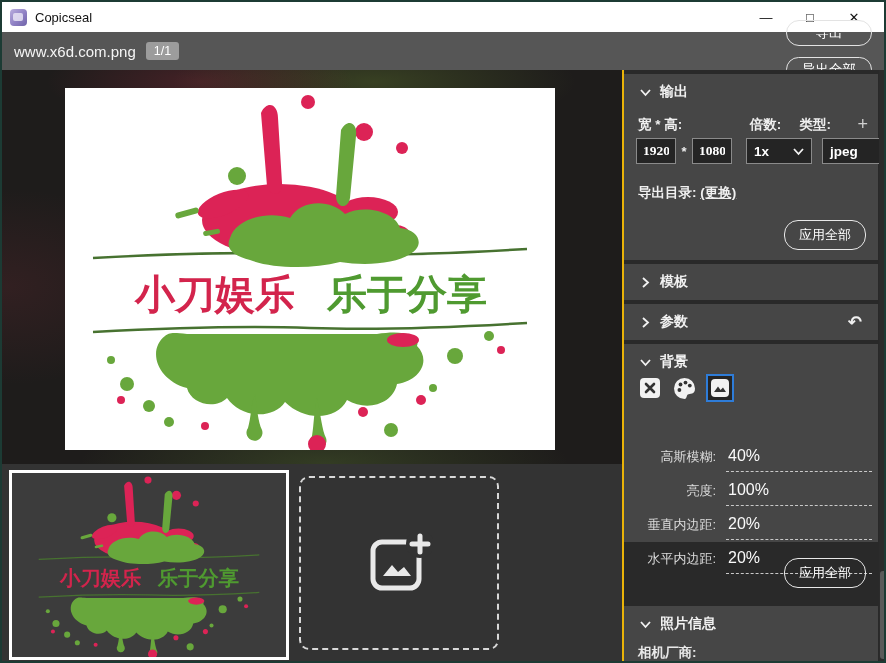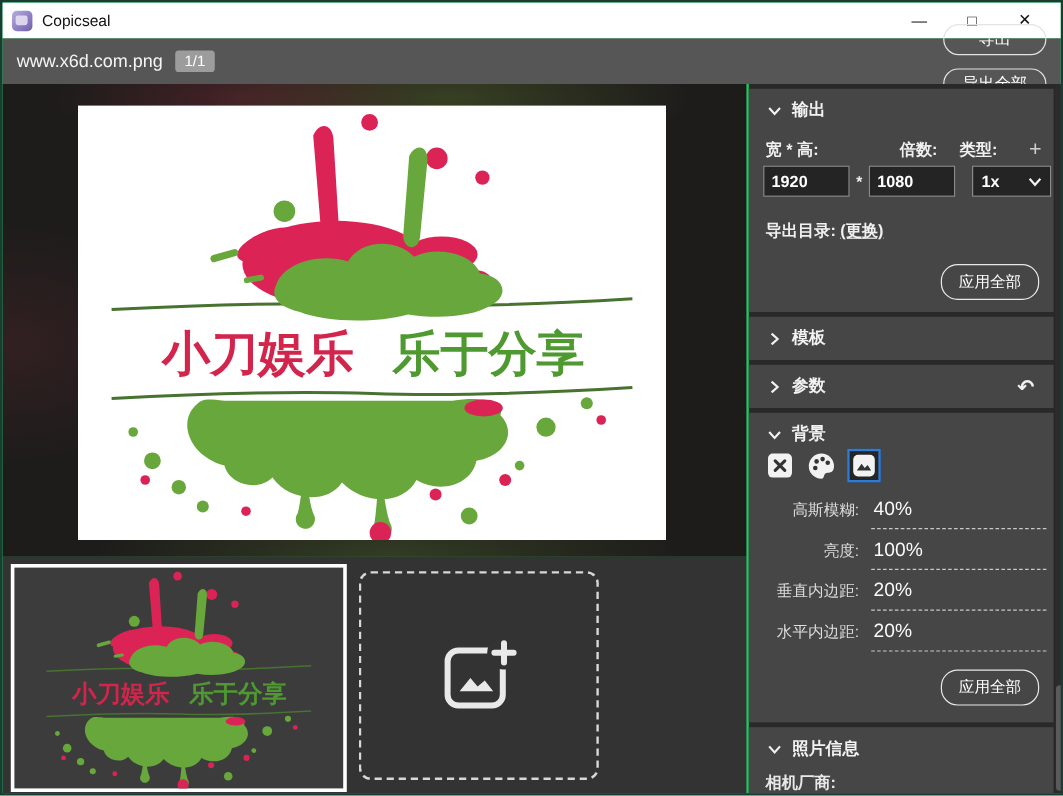--- a/index.html
+++ b/index.html
@@ -1,17 +1,17 @@
 <!DOCTYPE html>
 <html><head>
 <meta charset="utf-8">
 <style>
   * { margin:0; padding:0; box-sizing:border-box; }
   html,body { width:886px; height:663px; font-family:"Liberation Sans","DejaVu Sans",sans-serif; }
-  .window { position:relative; width:886px; height:663px; background:#22c55e; overflow:hidden;
+  .window { position:relative; width:886px; height:663px; background:#eab308; overflow:hidden;
             border:2px solid #1c3b34; }
   
   .titlebar { position:absolute; left:0; top:0; right:0; height:30px; background:#ffffff;
               display:flex; align-items:center; padding:0 8px; }
   .app-icon { width:17px; height:17px; border-radius:4px; margin-right:8px;
               background:linear-gradient(135deg,#b9aede 0%,#8f80c4 55%,#6f63a8 100%);
               position:relative; }
   .app-icon::after { content:""; position:absolute; left:3px; top:4px; width:10px; height:8px;
               background:#e8e4f5; border-radius:2px; opacity:.85; }
   .app-title { font-size:13px; color:#111; }
@@ -50,52 +50,52 @@
   
   .sidebar { position:absolute; left:622px; top:68px; width:264px; bottom:0; background:#292929; }
   .panel { position:absolute; left:0; width:254px; background:#464646; color:#eee; }
   .panel-head { display:flex; align-items:center; gap:9px; padding:0 16px; height:36px;
                 font-size:14px; font-weight:700; color:#f2f2f2; cursor:pointer; }
   .chev { width:11px; height:11px; flex:0 0 auto; }
   .chev svg { display:block; }
   .p-output { top:4px; height:186px; }
   .p-template { top:194px; height:36px; }
   .p-params { top:234px; height:36px; }
-  .p-background { top:274px; height:258px; }
+  .p-background { top:274px; height:198px; }
   .p-photo { top:536px; bottom:0; height:auto; }
   .undo-btn { margin-left:auto; font-size:17px; color:#f0f0f0; cursor:pointer; line-height:1; }
   
   .out-labels { position:absolute; left:14px; right:10px; top:42px; display:flex;
                 font-size:13.5px; font-weight:700; color:#f0f0f0; }
   .lbl-wh { width:112px; }
   .lbl-mult { width:50px; }
   .lbl-type { width:58px; }
   .plus-btn { margin-left:auto; font-size:18px; font-weight:400; color:#cfcfcf; cursor:pointer; line-height:.9; }
   .out-inputs { position:absolute; left:12px; top:64px; display:flex; align-items:center; }
-  .num-input { width:72px; height:26px; background:#242424; border:1px solid #8a8a8a; color:#fff;
-               font-size:13.5px; font-weight:700; padding:0 6px; font-family:Liberation Sans, sans-serif; }
+  .num-input { width:40px; height:26px; background:#242424; border:1px solid #8a8a8a; color:#fff;
+               font-size:13.5px; font-weight:700; padding:0 6px; font-family:Liberation Serif, serif; }
   .star-sep { width:16px; text-align:center; color:#eee; font-size:13px; font-weight:700; }
   .selbox { height:26px; background:#242424; border:1px solid #8a8a8a; color:#fff; display:flex;
             align-items:center; gap:24px; padding:0 7px; font-size:13.5px; font-weight:700;
             cursor:pointer; }
   .sel-mult { margin-left:14px; }
   .sel-type { margin-left:10px; }
   .dir-row { position:absolute; left:14px; top:110px; font-size:13.5px; font-weight:700; color:#f0f0f0; }
   .change-link { text-decoration:underline; cursor:pointer; }
   .apply-btn { position:absolute; right:12px; border:1px solid #e8e8e8; border-radius:14px;
                background:transparent; color:#fff; font-size:13px; padding:5px 14px;
                cursor:pointer; font-family:Liberation Sans, sans-serif; }
   .p-output .apply-btn { top:146px; }
   
   .bg-icons { position:absolute; left:14px; top:30px; display:flex; align-items:center; gap:10px; }
   .bg-ic { width:24px; height:24px; display:flex; align-items:center; justify-content:center;
            cursor:pointer; }
   .bg-ic.selected { border:2px solid #2e7cd8; background:#252525; width:28px; height:28px; }
   .field-row { position:absolute; left:0; width:254px; display:flex; align-items:baseline; }
-  .field-label { width:92px; text-align:right; font-size:13px; color:#dddddd; flex:0 0 auto; }
+  .field-label { width:92px; text-align:right; font-size:13px; color:#dddddd; flex:0 0 auto;margin-top:32px; }
   .field-value { margin-left:10px; width:146px; font-size:16px; color:#fafafa;
                  border-bottom:1px dashed #c9c9c9; padding:0 0 6px 2px; cursor:text; }
   .row-blur { top:72px; } .row-bright { top:106px; } .row-vpad { top:140px; } .row-hpad { top:174px; }
   .p-background .apply-btn { top:214px; }
   
   .camera-row { position:absolute; left:14px; top:38px; font-size:13.5px; font-weight:700; color:#e8e8e8; }
   .camera-value { position:absolute; left:102px; right:8px; top:36px; height:22px;
                   border-bottom:1px dashed #c9c9c9; }
   
   .scrollbar { position:absolute; right:0; top:0; width:9px; bottom:0; background:#2b2b2b; }

